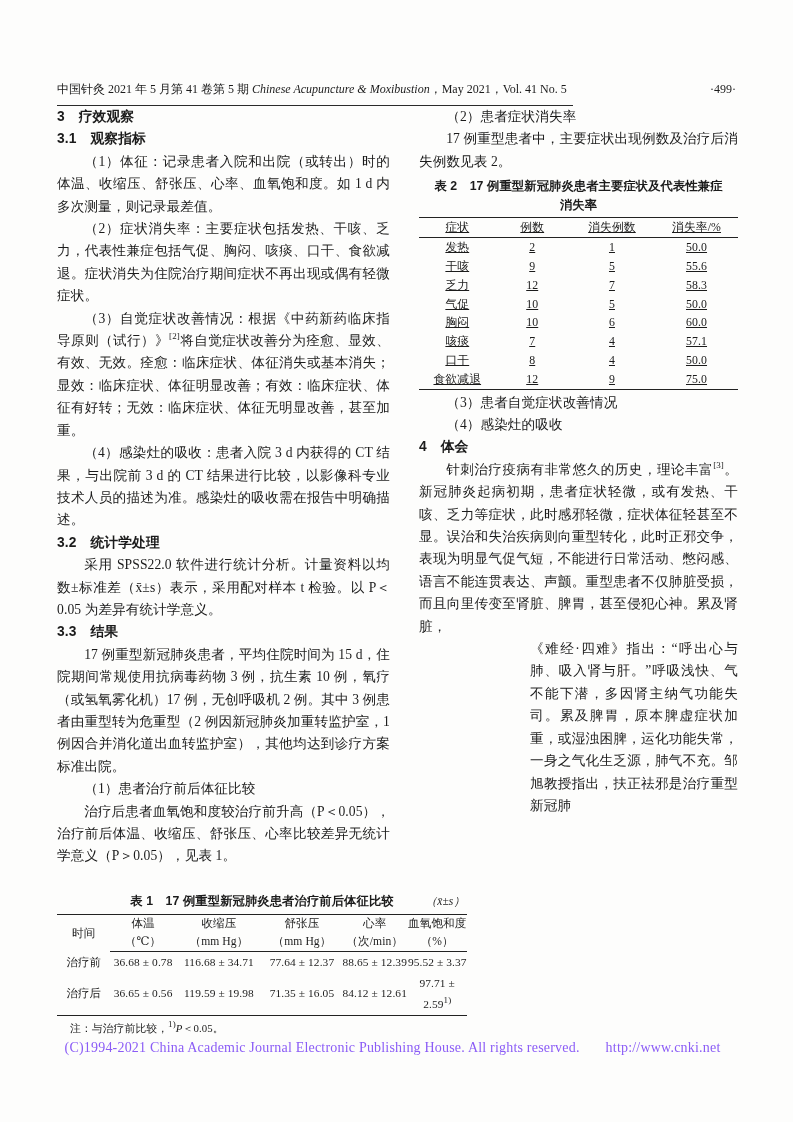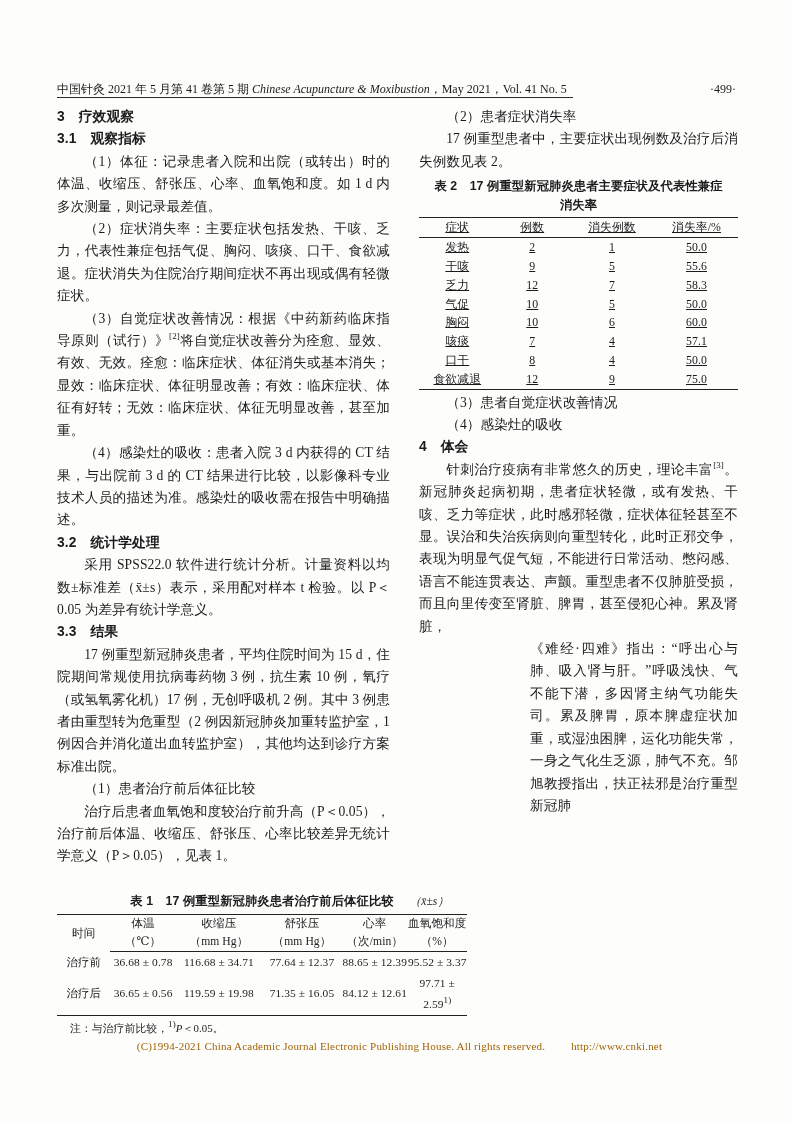--- a/index.html
+++ b/index.html
@@ -3,52 +3,52 @@
 <meta charset="utf-8">
 <style>
   html,body{margin:0;padding:0;background:#e8e8e8;}
   .page{
     position:relative;width:793px;height:1122px;background:#fdfdfc;
     font-family:"Liberation Serif","DejaVu Serif",serif;color:#1b1b1b;
     overflow:hidden;margin:0 auto;
   }
   
   .header{position:absolute;top:82px;left:57px;width:681px;font-size:12px;line-height:15px;}
-  .journal-line{display:inline-block;border-bottom:1.7px solid #2a2a2a;padding-bottom:0;padding-right:6px;}
+  .journal-line{display:inline-block;border-bottom:1.7px solid #2a2a2a;padding-bottom:8px;padding-right:6px;}
   .journal-en{font-style:italic;}
   .page-no{position:absolute;right:2px;top:0;}
   
   .columns{position:absolute;top:106px;left:57px;width:681px;display:flex;gap:29px;}
   .col{width:333px;font-size:13.6px;line-height:22.4px;text-align:justify;letter-spacing:.1px;}
   .para{margin:0;text-indent:2em;}
   .heading{margin:0;font-weight:bold;font-family:"Liberation Sans","DejaVu Sans",sans-serif;font-size:13.8px;}
   sup.ref{font-size:9px;line-height:0;}
   
   .tbl-caption{font-weight:bold;font-size:12.3px;line-height:19px;text-align:center;font-family:"Liberation Sans","DejaVu Sans",sans-serif;}
   table{border-collapse:collapse;table-layout:fixed;}
   th,td{font-weight:normal;text-align:center;padding:0;font-size:11.6px;}
   
   .table1-wrap{width:410px;margin-top:24px;}
   .t1-caption-row{position:relative;margin-bottom:3px;}
-  .t1-caption-right{position:absolute;right:18px;top:0;font-weight:normal;font-size:11.5px;font-family:"Liberation Serif",serif;font-style:italic;}
+  .t1-caption-right{position:absolute;right:2px;top:0;font-weight:normal;font-size:11.5px;font-family:"Liberation Serif",serif;font-style:italic;}
   .table1{width:410px;border-top:1.7px solid #222;border-bottom:1.7px solid #222;}
   .table1 thead tr:last-child th{border-bottom:.9px solid #222;}
   .table1 th{height:18px;line-height:17px;}
   .table1 td{height:21px;line-height:21px;font-size:11.4px;}
   .note{font-size:10.8px;line-height:15px;margin-top:5px;padding-left:13px;}
   .note i{font-style:italic;}
   
   .table2-wrap{margin:4px 0 2px 0;}
   .table2{width:100%;border-top:1.6px solid #222;border-bottom:1.6px solid #222;margin-top:2px;text-decoration:underline;}
   .table2 th{height:19px;line-height:19px;border-bottom:.9px solid #222;font-size:11.8px;}
   .table2 td{height:18.8px;line-height:18.8px;font-size:11.8px;}
   
   .narrow{margin:0 0 0 111px;text-align:justify;}
   
-  .footer{position:absolute;top:1040px;left:59px;width:681px;color:#a16207;font-size:11px;text-align:center;letter-spacing:.2px;}
+  .footer{position:absolute;top:1040px;left:52px;width:681px;color:#8b5cf6;font-size:14px;text-align:center;letter-spacing:.2px;}
   .footer .url{margin-left:26px;}
 </style>
 </head>
 <body>
 
 <div class="page">
 
   <div class="header">
     <span class="journal-line"><span>中国针灸 2021 年 5 月第 41 卷第 5 期 </span><span class="journal-en">Chinese Acupuncture &amp; Moxibustion</span><span>，May 2021，Vol. 41 No. 5</span></span>
     <span class="page-no">·499·</span>

